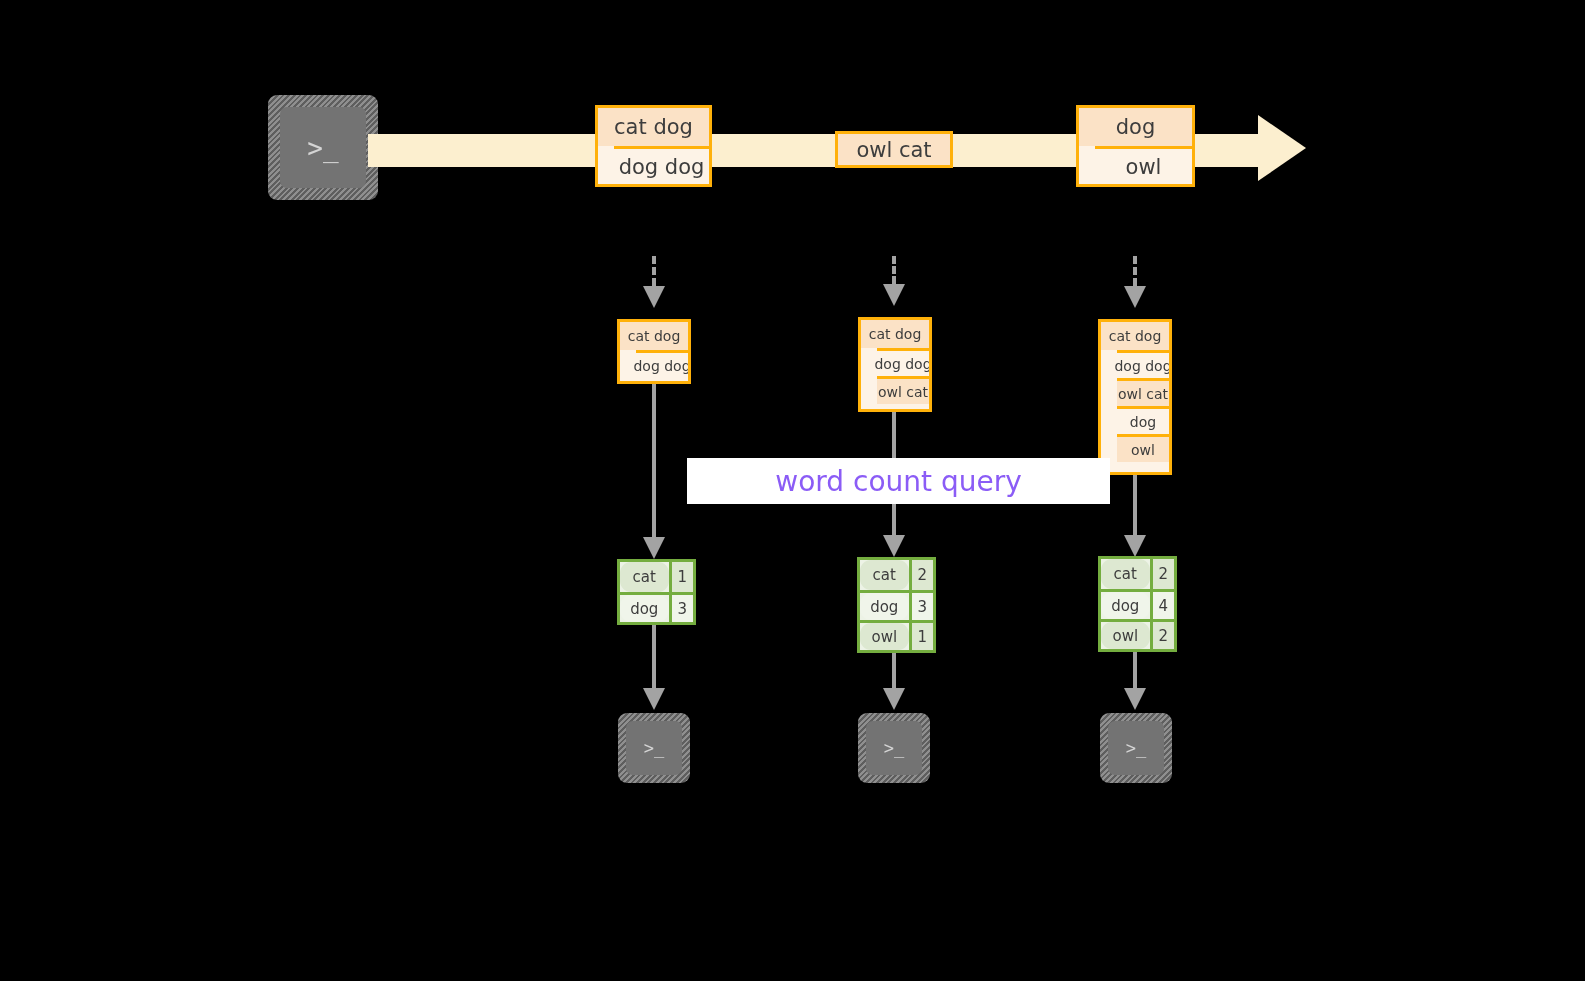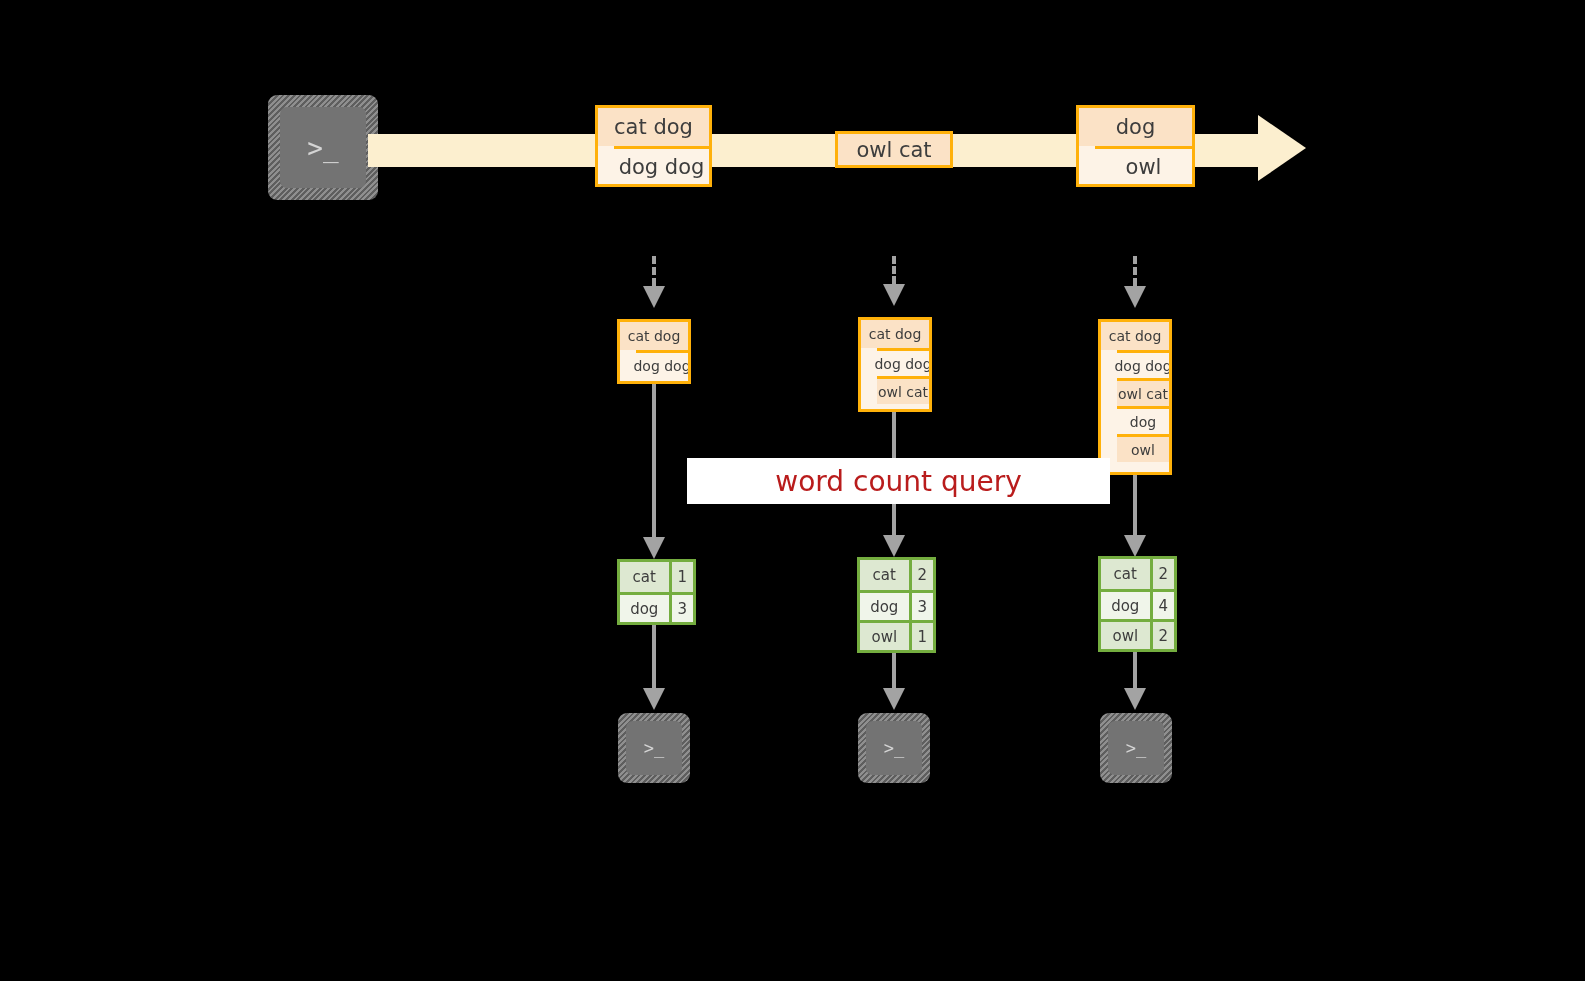--- a/index.html
+++ b/index.html
@@ -92,21 +92,21 @@
   .grow + .grow { border-top: 3px solid #74ad3f; }
   .gcell {
     box-sizing: border-box;
     display: flex;
     align-items: center;
     justify-content: center;
     color: #3d3d3d;
     font-size: 15px;
     white-space: nowrap;
   }
-  .gcell.word  { width: 52px; }
+  .gcell.word  { width: 52px; border-radius: 11px; }
   .gcell.count { width: 26px; border-left: 3px solid #74ad3f; }
   .grow.dark  .gcell { background: #dde8d1; }
   .grow.light .gcell { background: #f0f5ea; }
 
   
   .vline {
     position: absolute;
     width: 4px;
     background: #a3a3a3;
   }
@@ -124,21 +124,21 @@
     border-top: 22px solid #a3a3a3;
   }
 
   
   .qlabel {
     position: absolute;
     background: #ffffff;
     display: flex;
     align-items: center;
     justify-content: center;
-    color: #b91c1c;
+    color: #8b5cf6;
     white-space: nowrap;
   }
 </style>
 </head>
 <body>
 
 <div id="canvas">
 
   <div class="term" style="left:268px; top:95px; width:110px; height:105px;">
     <div class="term-inner" style="left:12px; top:12px; right:12px; bottom:12px;"></div>

